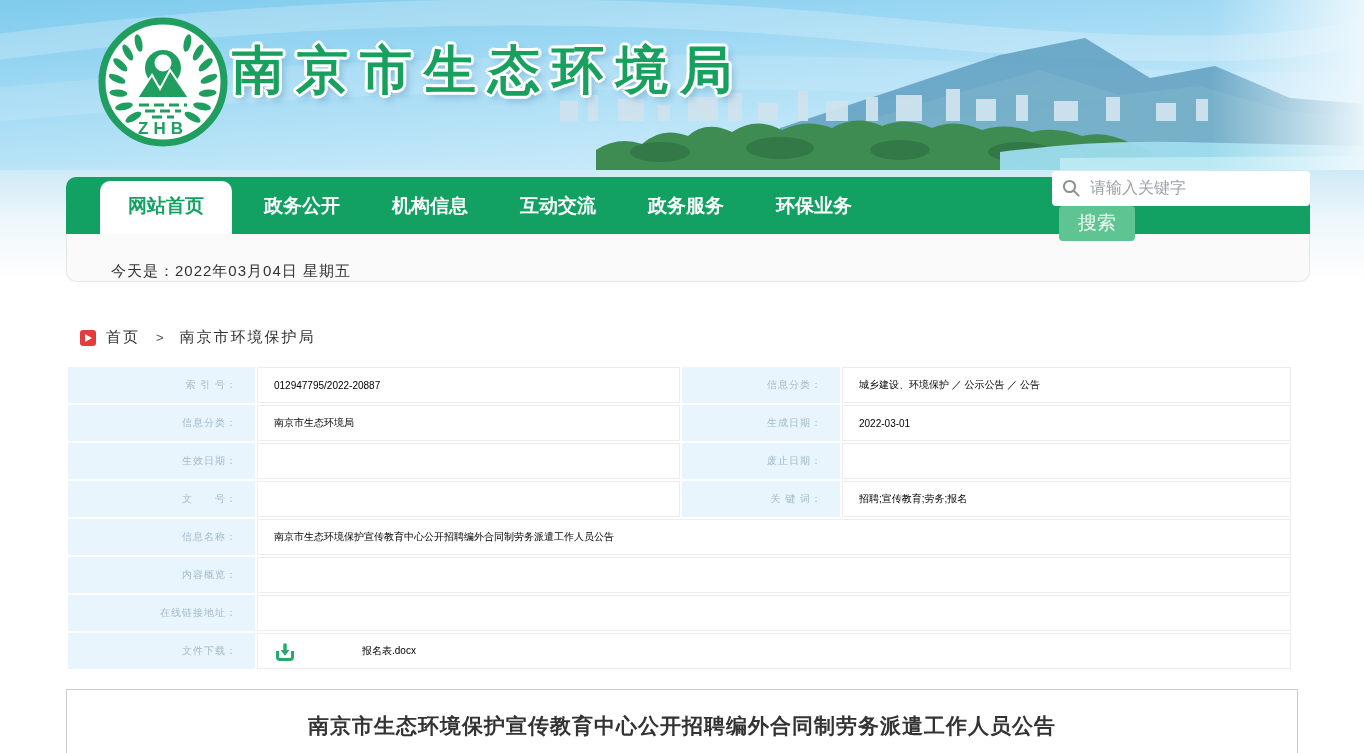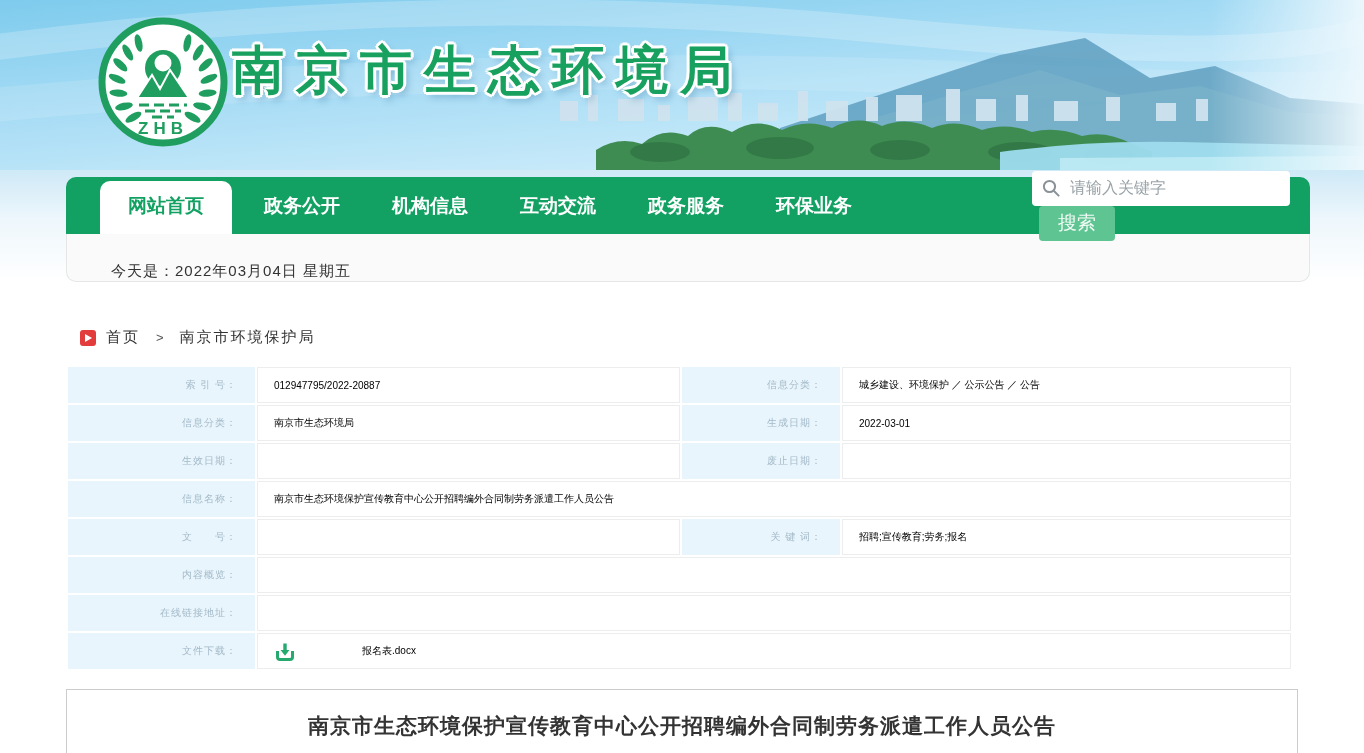--- a/index.html
+++ b/index.html
@@ -16,21 +16,21 @@
       -3px 0 0 #fff,3px 0 0 #fff,0 3px 0 #fff,0 -3px 0 #fff,4px 5px 7px rgba(20,90,140,.35); }
   .logo { position:absolute; left:95px; top:12px; }
 
   .banner-fade { position:absolute; top:170px; left:0; width:1364px; height:112px;
     background:linear-gradient(180deg,#cfe9f7 0%, #eef7fc 45%, #ffffff 100%); }
 
   .shell { position:relative; margin-left:66px; width:1244px; }
 
   
   .nav { margin-top:7px; height:57px; background:#13a163; border-radius:10px 10px 0 0;
-    display:flex; align-items:center; padding-right:20px; }
+    display:flex; align-items:center; }
   .tab { color:#fff; font-size:19px; font-weight:bold; padding:0 26px; height:57px;
     line-height:57px; cursor:pointer; white-space:nowrap; }
   .tab.active { background:#fff; color:#13a163; margin:4px 6px 0 34px; height:53px;
     line-height:50px; border-radius:10px 10px 0 0; padding:0 28px; }
   .search-wrap { margin-left:auto; display:flex; align-items:flex-start;flex-direction:column; }
   .search-box { display:flex; align-items:center; width:258px; height:35px; background:#fff;
     border-radius:4px; padding:0 10px; }
   .search-box svg { flex:0 0 auto; }
   .search-box input { border:none; outline:none; width:100%; margin-left:10px; font-size:16px;
     color:#444; background:transparent; font-family:inherit; }
@@ -218,28 +218,28 @@
       <td class="lbl">生成日期：</td>
       <td class="val">2022-03-01</td>
     </tr>
     <tr>
       <td class="lbl">生效日期：</td>
       <td class="val"></td>
       <td class="lbl">废止日期：</td>
       <td class="val"></td>
     </tr>
     <tr>
-      <td class="lbl">信息名称：</td>
-      <td class="val" colspan="3">南京市生态环境保护宣传教育中心公开招聘编外合同制劳务派遣工作人员公告</td>
-    </tr>
-    <tr>
       <td class="lbl">文　　号：</td>
       <td class="val"></td>
       <td class="lbl">关 键 词：</td>
       <td class="val">招聘;宣传教育;劳务;报名</td>
+    </tr>
+    <tr>
+      <td class="lbl">信息名称：</td>
+      <td class="val" colspan="3">南京市生态环境保护宣传教育中心公开招聘编外合同制劳务派遣工作人员公告</td>
     </tr>
     <tr>
       <td class="lbl">内容概览：</td>
       <td class="val" colspan="3"></td>
     </tr>
     <tr>
       <td class="lbl">在线链接地址：</td>
       <td class="val" colspan="3"></td>
     </tr>
     <tr>

